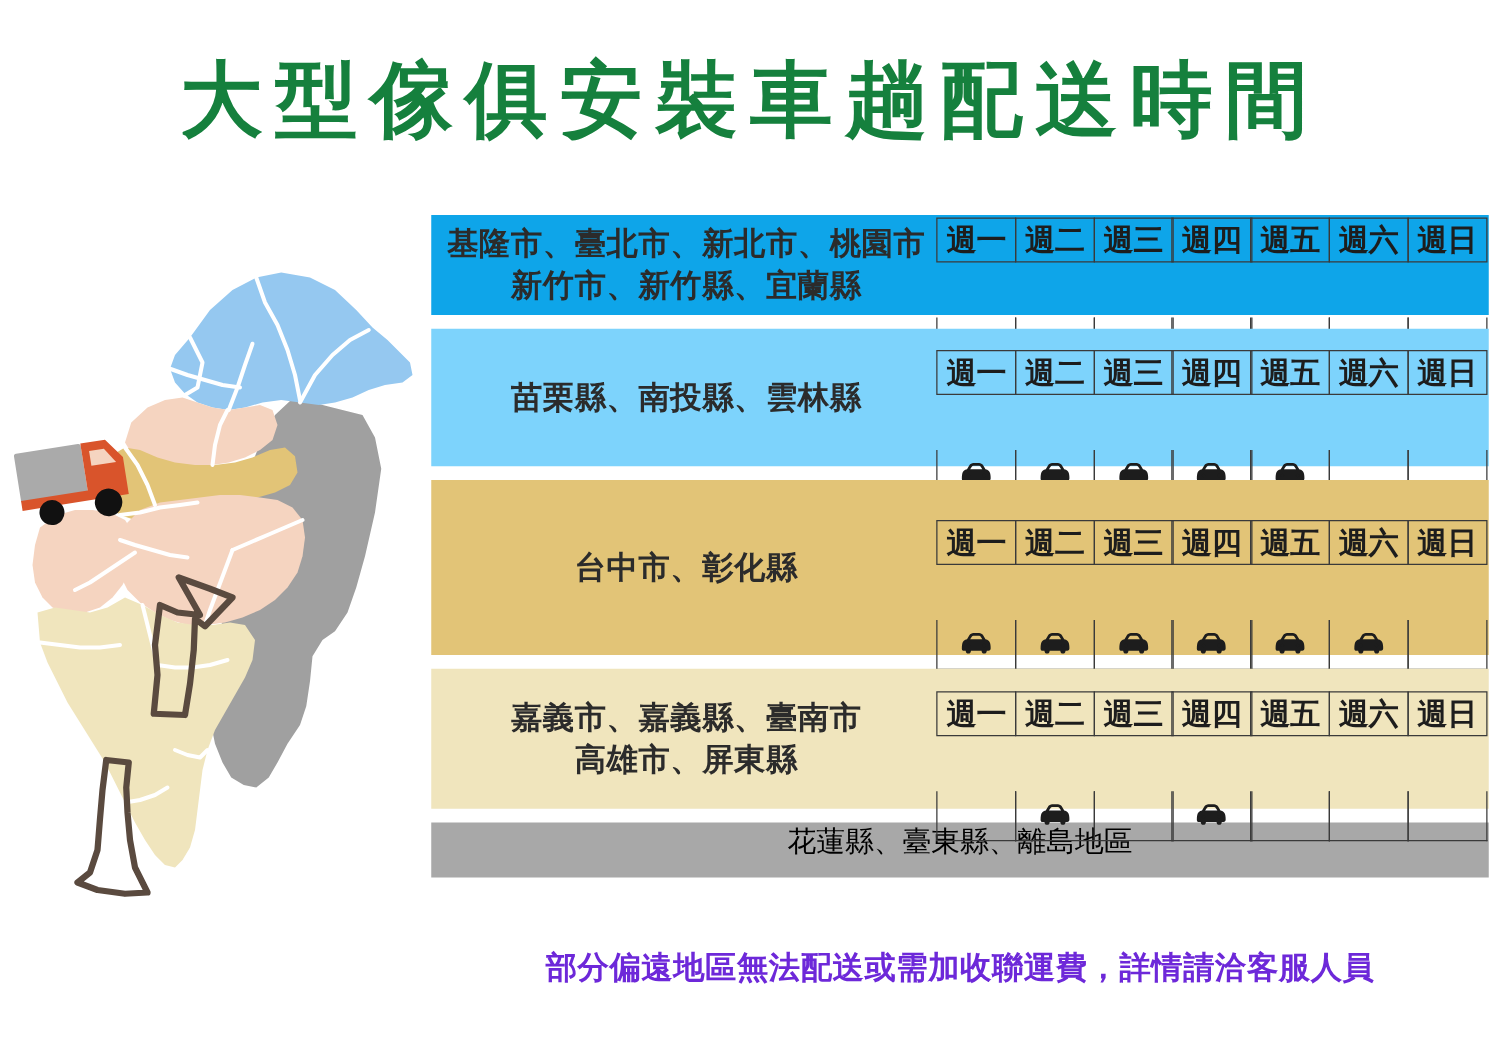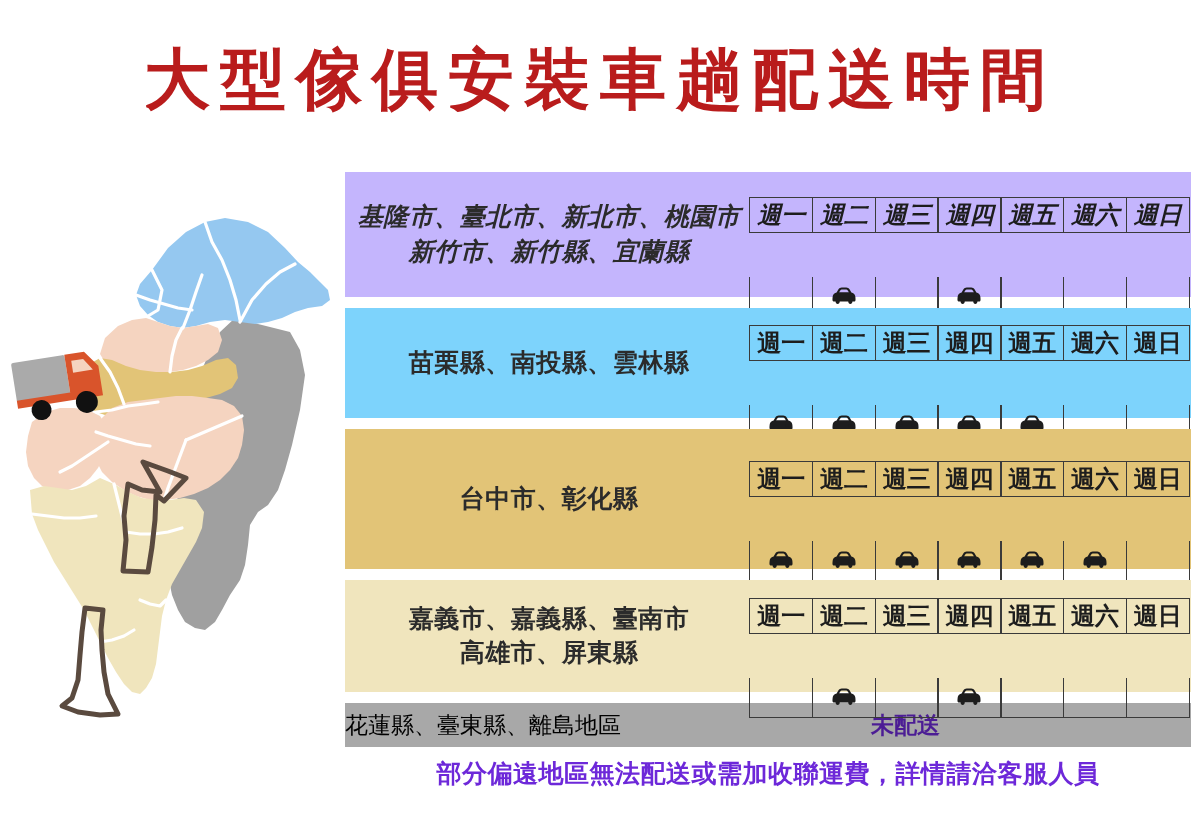--- a/index.html
+++ b/index.html
@@ -12,21 +12,21 @@
   }
   #page{position:relative;width:1200px;height:834px;}
 
   
   .title{
     position:absolute;left:0;top:44px;width:1200px;
     text-align:center;
     font-size:66px;
     font-weight:bold;
     letter-spacing:10px;
-    color:#b91c1c;
+    color:#15803d;
     line-height:1.1;
     white-space:nowrap;
   }
 
   
   .map-wrap{position:absolute;left:0px;top:160px;width:350px;height:580px;}
   .map-wrap svg{display:block;}
 
   
   .rows{position:absolute;left:345px;top:172px;width:846px;}
@@ -65,29 +65,30 @@
     font-size:24px;
     font-weight:bold;
     color:#1d1d1d;
     letter-spacing:0px;
   }
   .sched .tr.body .cell{height:40px;}
   .sched .tr .cell:first-child{margin-left:0;}
   .sched .tr.body .cell{border-top:none;}
   .carico{width:26px;height:19px;display:block;}
 
-  .row1{background:#c4b5fd;height:125px;font-style:italic;}
+  .row1{background:#0ea5e9;height:80px;}
   .row2{background:#7dd3fc;height:110px;}
   .row3{background:#e2c477;height:140px;}
   .row4{background:#f0e5bd;height:112px;}
 
   .row5{
     background:#a8a8a8;height:44px;
     display:flex;align-items:center;
     margin-bottom:0;
+    flex-direction:column;
   }
   .row5 .label{flex:0 0 400px;font-size:23px;}
   .row5 .nodelivery{
     flex:0 0 441px;
     text-align:center;
     font-size:23px;font-weight:bold;color:#4c1d95;
     padding-right:120px;
     box-sizing:border-box;
   }
 

